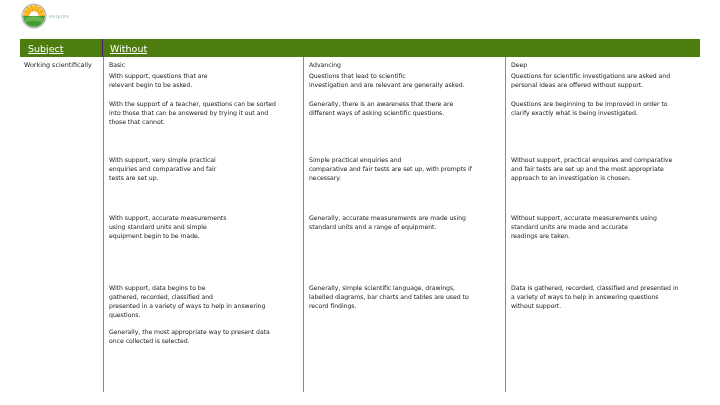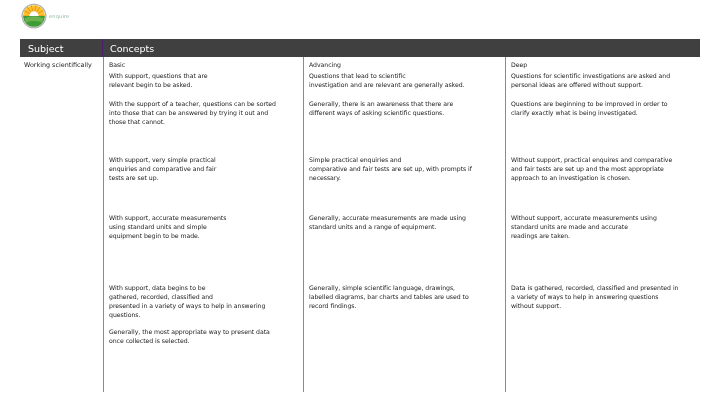--- a/index.html
+++ b/index.html
@@ -10,21 +10,21 @@
   
   .logo{position:absolute;left:21px;top:3px;display:flex;align-items:center;gap:2px;}
   .logo svg{width:26px;height:26px;display:block;}
   .logo-text{font-size:5px;color:#94b49f;letter-spacing:.2px;}
   .title{
     position:absolute;left:0;right:0;top:9px;text-align:center;
     font-size:13px;color:#141414;letter-spacing:.2px;
   }
   
   .tbl{position:absolute;left:20px;top:39px;width:680px;}
-  .thead{display:flex;height:18px;background:#404040;color:#ffffff;font-size:9.5px;}
+  .thead{display:flex;height:18px;background:#4d7c0f;color:#ffffff;font-size:9.5px;text-decoration:underline;}
   .th-subject{
     width:83px;box-sizing:border-box;border-right:1px solid #4c1d6e;
     display:flex;align-items:center;padding-left:8px;
   }
   .th-science{flex:1;display:flex;align-items:center;padding-left:7px;}
   .tbody{position:relative;display:flex;height:335px;font-size:6.2px;color:#1c1c1c;}
   .col{position:relative;box-sizing:border-box;}
   .col-subject{width:83px;}
   .col-basic{width:200px;border-left:1px solid #8a8a8a;}
   .col-advancing{width:202px;border-left:1px solid #8a8a8a;}
@@ -67,21 +67,21 @@
       <circle cx="18" cy="18" r="16.4" fill="none" stroke="#b5b5b5" stroke-width="1.4"></circle>
     </svg>
     <span class="logo-text">enquire</span>
   </div>
 
 
   <div class="tbl">
 
     <div class="thead">
       <div class="th-subject">Subject</div>
-      <div class="th-science">Concepts</div>
+      <div class="th-science">Without</div>
     </div>
 
     <div class="tbody">
 
       <div class="col col-subject">
         <div class="row-label">Working scientifically</div>
       </div>
 
       <div class="col col-basic">
         <div class="blk blk-lvl">Basic</div>

